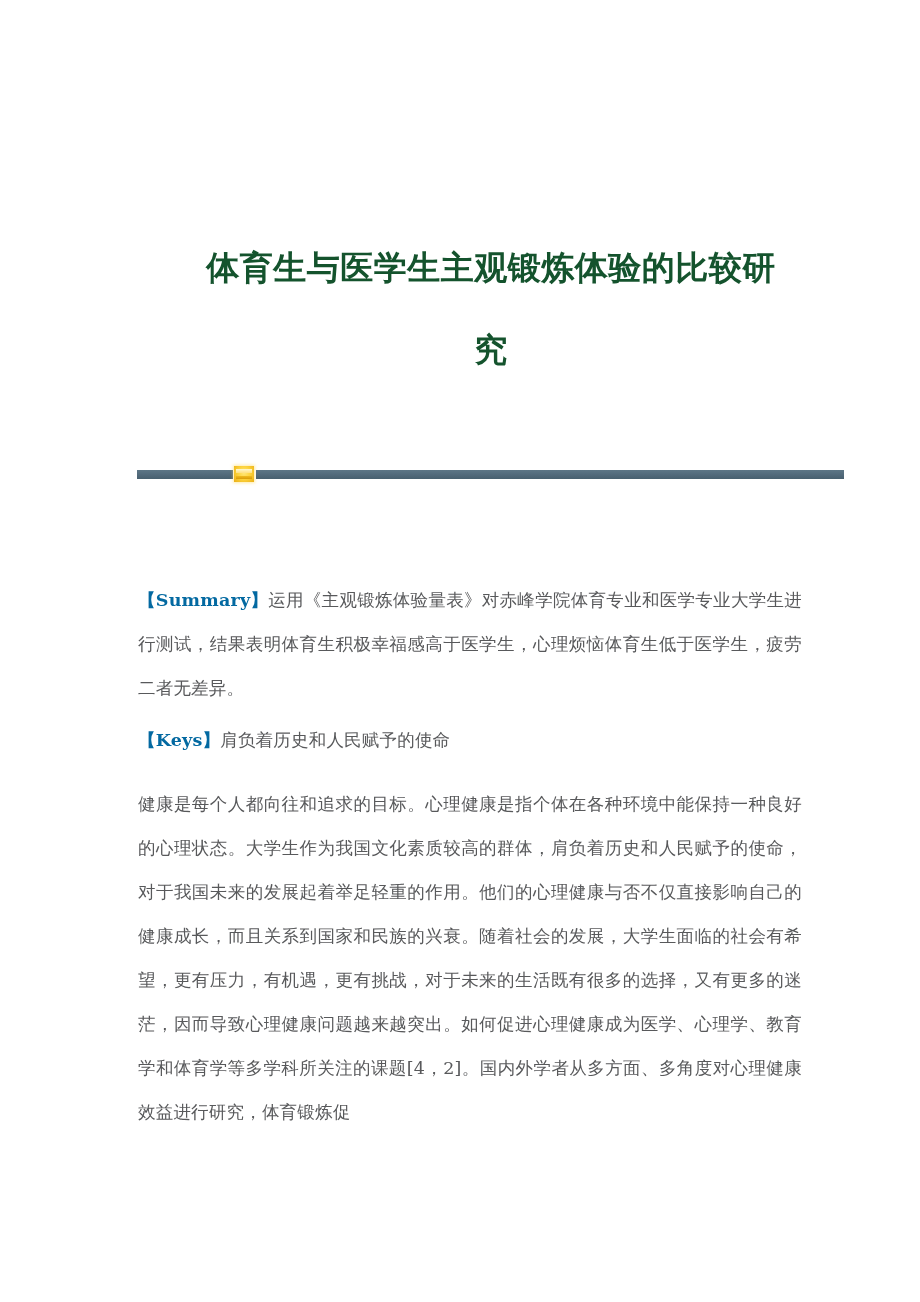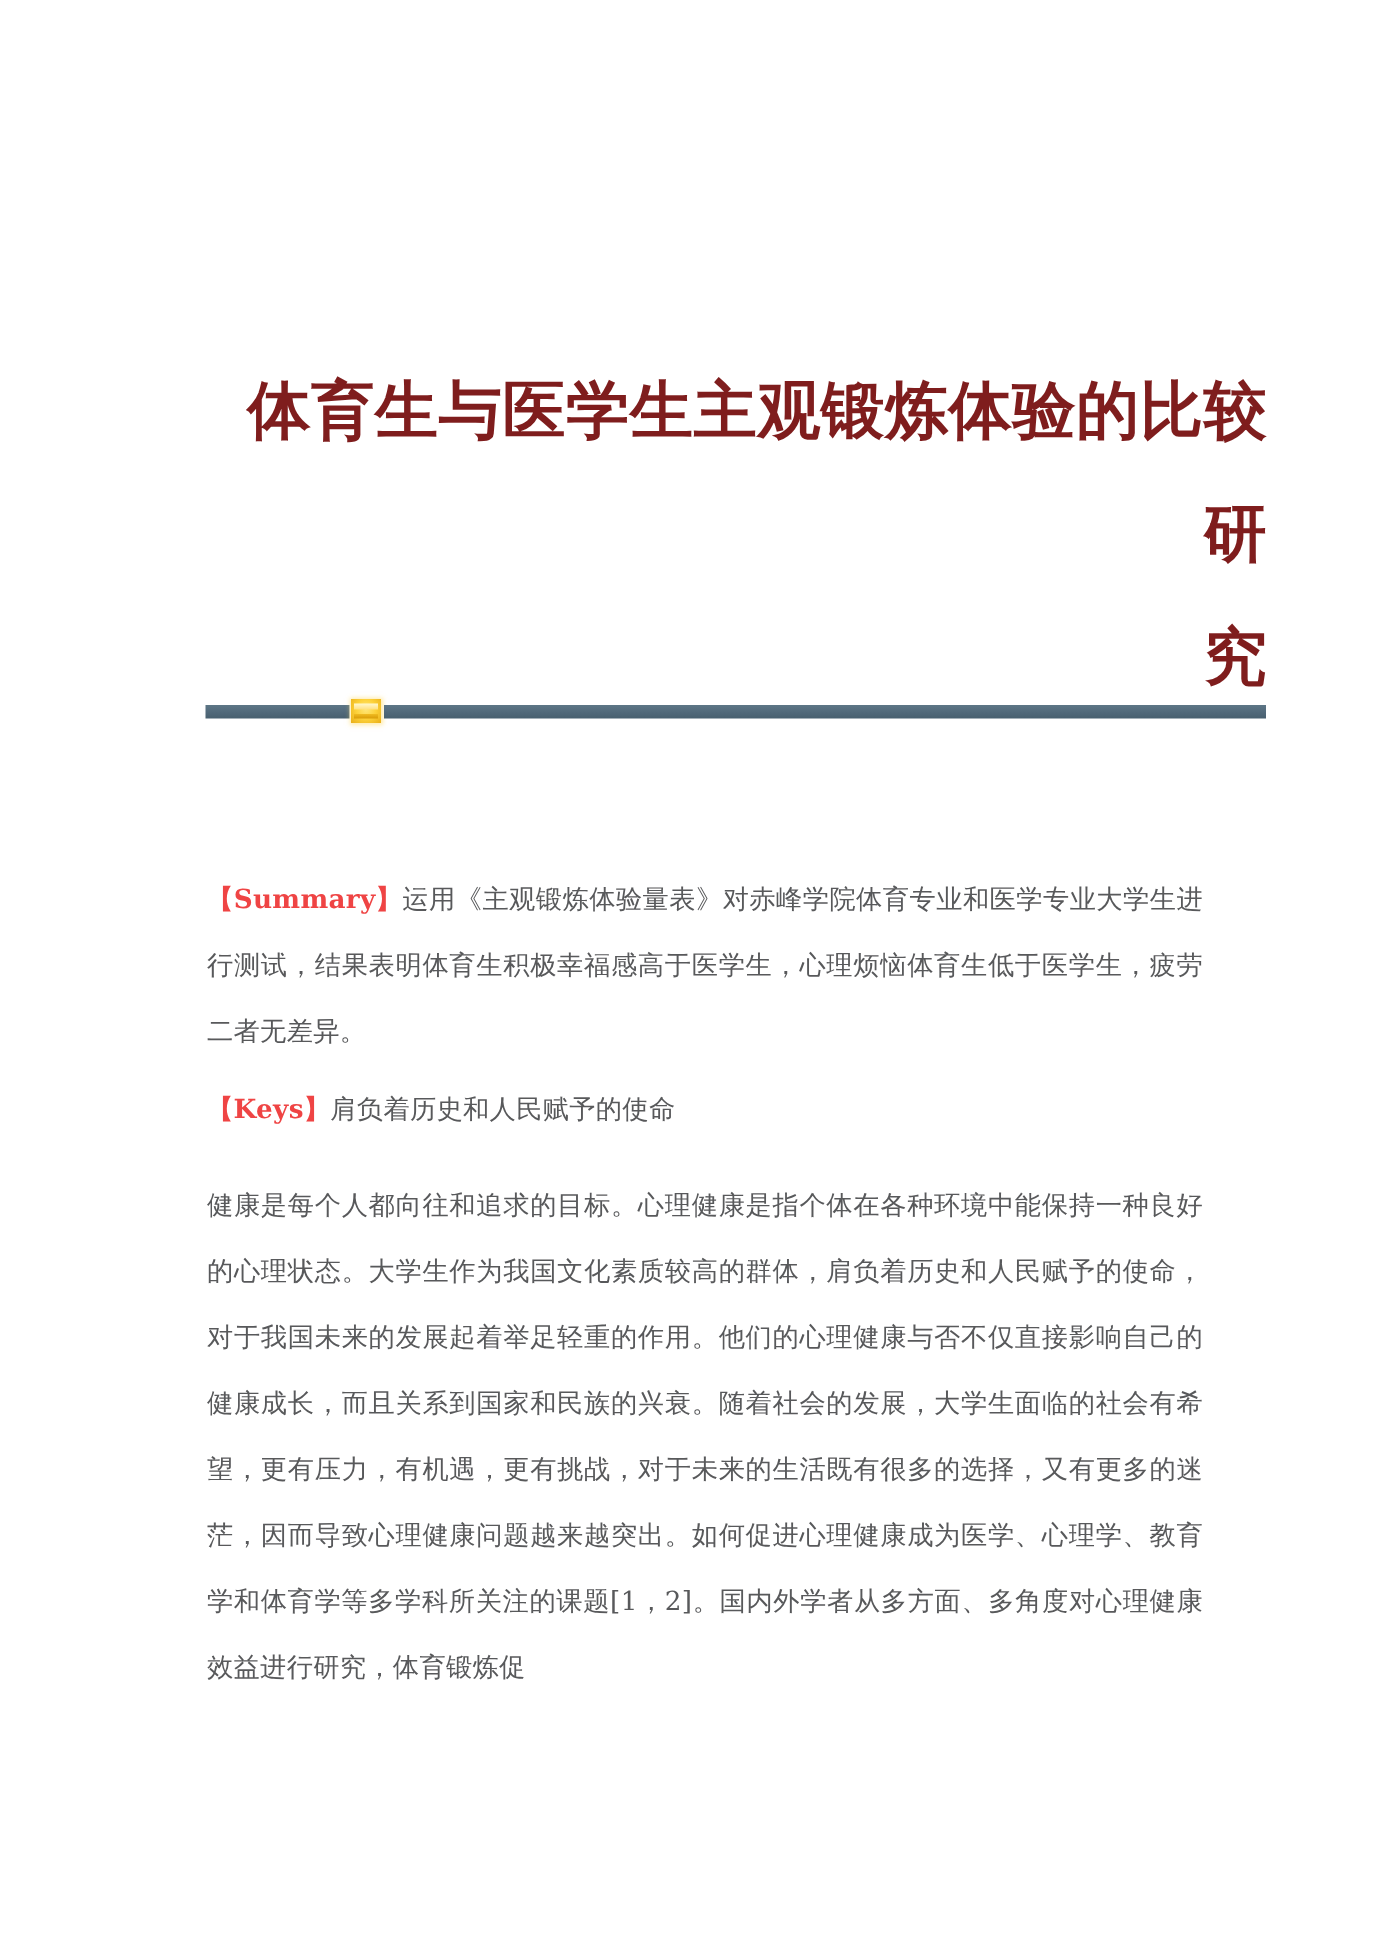--- a/index.html
+++ b/index.html
@@ -16,26 +16,26 @@
     overflow: hidden;
     font-family: "DejaVu Serif", "Liberation Serif", serif;
   }
 
   
   .doc-title {
     position: absolute;
     left: 137px;
     top: 205px;
     width: 708px;
-    text-align: right;
+    text-align: center;
     font-family: "DejaVu Serif", "Liberation Serif", serif;
-    font-size: 42px;
+    font-size: 33px;
     line-height: 82px;
     font-weight: 700;
-    color: #7f1d1d;
+    color: #14532d;
     letter-spacing: 0.5px;
   }
 
   
   .divider {
     position: absolute;
     left: 137px;
     top: 466px;
     width: 707px;
     height: 16px;
@@ -92,21 +92,21 @@
     color: #58595b;
     font-family: "DejaVu Serif", "Liberation Serif", serif;
     font-size: 17.5px;
     line-height: 44px;
     text-align: justify;
     text-justify: inter-ideograph;
     letter-spacing: 0.2px;
   }
 
   .lbl {
-    color: #ef4444;
+    color: #0369a1;
     font-weight: 700;
   }
 
   #abstract-block { top: 560px; }
   #keywords-block { top: 700px; }
   #body-block     { top: 764px; }
 </style>
 </head>
 <body>
 
@@ -120,15 +120,15 @@
   <div class="divider">
     <span class="seg seg-left"></span>
     <span class="gem"></span>
     <span class="seg seg-right"></span>
   </div>
 
   <p class="text-block" id="abstract-block"><span class="lbl">【Summary】</span><span>运用《主观锻炼体验量表》对赤峰学院体育专业和医学专业大学生进行测试，结果表明体育生积极幸福感高于医学生，心理烦恼体育生低于医学生，疲劳二者无差异。</span></p>
 
   <p class="text-block" id="keywords-block"><span class="lbl">【Keys】</span><span>肩负着历史和人民赋予的使命</span></p>
 
-  <p class="text-block" id="body-block"><span>健康是每个人都向往和追求的目标。心理健康是指个体在各种环境中能保持一种良好的心理状态。大学生作为我国文化素质较高的群体，肩负着历史和人民赋予的使命，对于我国未来的发展起着举足轻重的作用。他们的心理健康与否不仅直接影响自己的健康成长，而且关系到国家和民族的兴衰。随着社会的发展，大学生面临的社会有希望，更有压力，有机遇，更有挑战，对于未来的生活既有很多的选择，又有更多的迷茫，因而导致心理健康问题越来越突出。如何促进心理健康成为医学、心理学、教育学和体育学等多学科所关注的课题[1，2]。国内外学者从多方面、多角度对心理健康效益进行研究，体育锻炼促</span></p>
+  <p class="text-block" id="body-block"><span>健康是每个人都向往和追求的目标。心理健康是指个体在各种环境中能保持一种良好的心理状态。大学生作为我国文化素质较高的群体，肩负着历史和人民赋予的使命，对于我国未来的发展起着举足轻重的作用。他们的心理健康与否不仅直接影响自己的健康成长，而且关系到国家和民族的兴衰。随着社会的发展，大学生面临的社会有希望，更有压力，有机遇，更有挑战，对于未来的生活既有很多的选择，又有更多的迷茫，因而导致心理健康问题越来越突出。如何促进心理健康成为医学、心理学、教育学和体育学等多学科所关注的课题[4，2]。国内外学者从多方面、多角度对心理健康效益进行研究，体育锻炼促</span></p>
 
 </div>
 
 </body></html>

